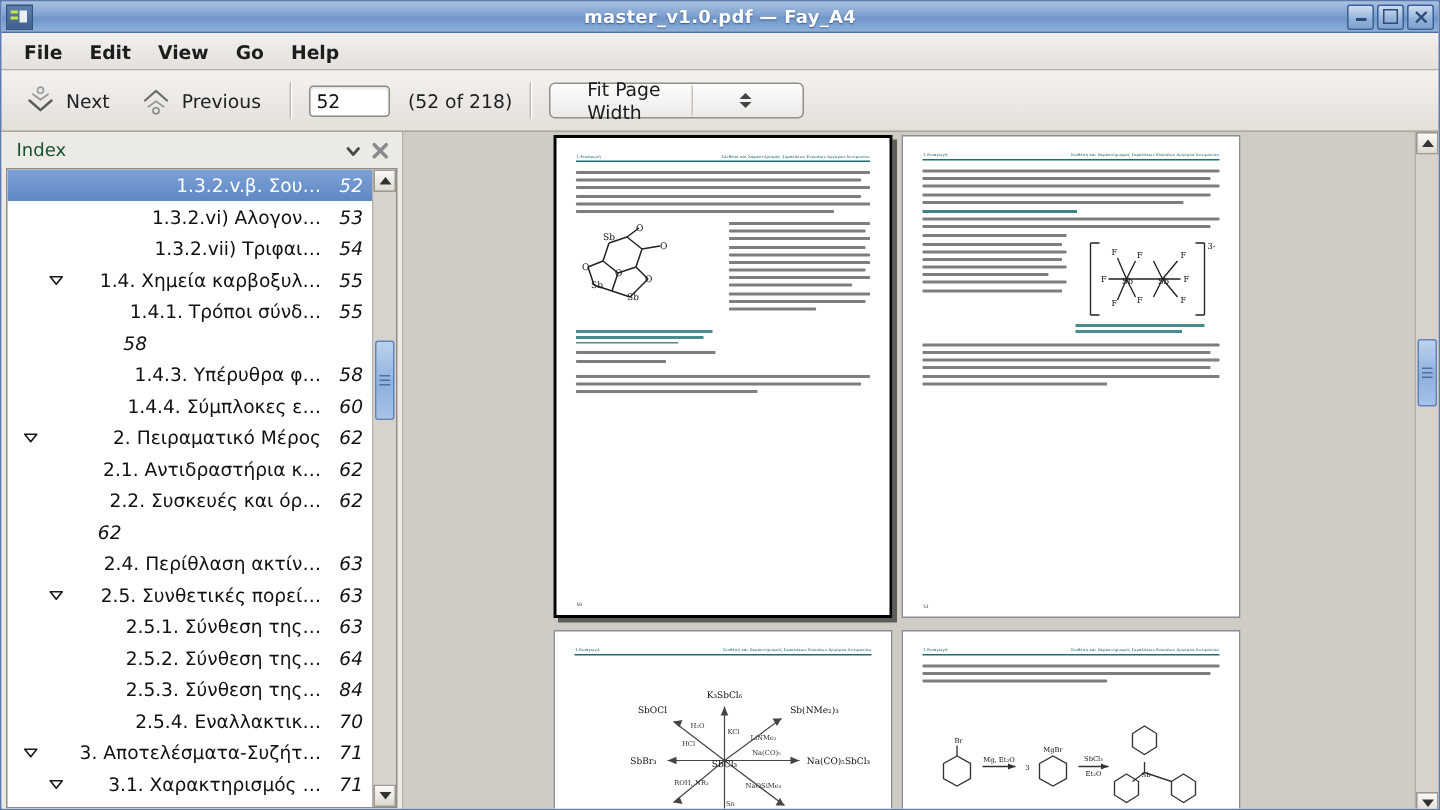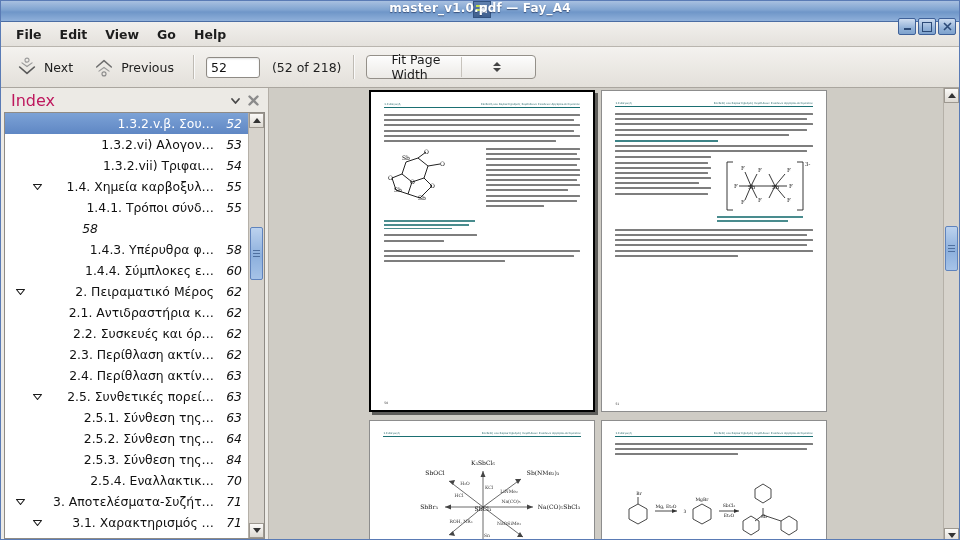--- a/index.html
+++ b/index.html
@@ -17,21 +17,21 @@
     background: #d4d0c8;
     overflow: hidden;
   }
 
   
   .titlebar {
     position: relative;
     height: 20px;
     background: linear-gradient(to bottom, #a8c0e0 0%, #7fa3d0 45%, #6f96c8 55%, #8fb0da 100%);
     border-bottom: 1px solid #4b6da3;
-    display: flex; align-items: center; flex-direction: column;
+    display: flex; align-items: center;
   }
   .tb-appicon {
     width: 16px; height: 15px;
     margin-left: 3px;
     background: linear-gradient(to bottom,#5f7fae,#3f5f8e);
     border: 1px solid #2d4straight;
     border: 1px solid #33527f;
     position: relative; flex: 0 0 auto;
   }
   .tb-appicon::before {
@@ -144,21 +144,21 @@
     background: #eceae5;
     display: flex; flex-direction: column;
     border-right: 1px solid #b3aea6;
     box-sizing: border-box;
   }
   .sidebar-header {
     height: 24px; display: flex; align-items: center;
     padding: 0 6px 0 10px;
     background: #eceae5;
   }
-  .sidebar-title { font-size: 16px; color: #be185d; flex: 1; }
+  .sidebar-title { font-size: 12px; color: #14532d; flex: 1; }
   .sb-icon { width: 18px; height: 18px; display:flex; align-items:center; justify-content:center; cursor: default; }
 
   .tree-wrap {
     flex: 1;
     margin: 0 3px 4px 3px;
     background: #ffffff;
     border: 1px solid #8f8b85;
     display: flex;
     overflow: hidden;
     position: relative;
@@ -425,21 +425,20 @@
             </div>
             <div class="tree-row">
               <div style="width: 42px; flex: 0 0 42px;"></div>
               <div class="tw-twisty"></div>
               <div class="tw-label">2.2. Συσκευές και όρ…</div>
               <div class="tw-page">62</div>
             </div>
             <div class="tree-row">
               <div style="width: 42px; flex: 0 0 42px;"></div>
               <div class="tw-twisty"></div>
-              <div class="tw-label">2.3. Περίθλαση ακτίν…</div>
               <div class="tw-page">62</div>
             </div>
             <div class="tree-row">
               <div style="width: 42px; flex: 0 0 42px;"></div>
               <div class="tw-twisty"></div>
               <div class="tw-label">2.4. Περίθλαση ακτίν…</div>
               <div class="tw-page">63</div>
             </div>
             <div class="tree-row">
               <div style="width: 25px; flex: 0 0 25px;"></div>

